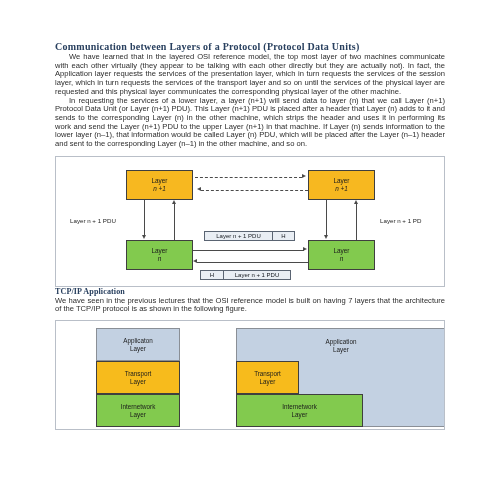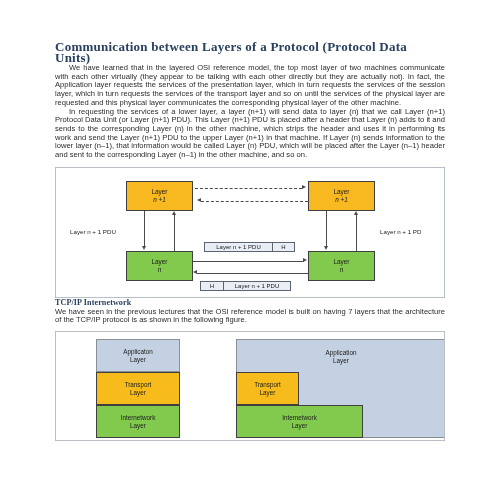--- a/index.html
+++ b/index.html
@@ -25,21 +25,21 @@
   .content {
     position: absolute;
     left: 55px;
     top: 41px;
     width: 390px;
   }
 
   
   h1.section-title {
     font-family: "Liberation Serif", serif;
-    font-size: 13px;
+    font-size: 10px;
     font-weight: bold;
     color: #29405f;
     margin: 0 0 1px 0;
     letter-spacing: 0.25px;
     line-height: 11px;
   }
   h2.sub-title {
     font-family: "Liberation Serif", serif;
     font-size: 8.1px;
     font-weight: bold;
@@ -231,21 +231,21 @@
         <div class="cell" style="width:22px;">H</div>
       </div>
 
       <div class="pkt" style="left:144px; top:113px;">
         <div class="cell" style="width:22px;">H</div>
         <div class="cell" style="width:67px;">Layer n + 1 PDU</div>
       </div>
 
     </div>
 
-    <h2 class="sub-title">TCP/IP Internetwork</h2>
+    <h2 class="sub-title">TCP/IP Application</h2>
 
     <p class="para noindent">We have seen in the previous lectures that the OSI reference model is built on having 7 layers that the architecture of the TCP/IP protocol is as shown in the following figure.</p>
 
     <div class="figure figure-tcpip">
 
       <div class="stackblk sb-blue" style="left:40px; top:7px; width:84px; height:33px;">
         <span>Applicaton</span>
         <span>Layer</span>
       </div>
       <div class="stackblk sb-orange" style="left:40px; top:40px; width:84px; height:33px;">

